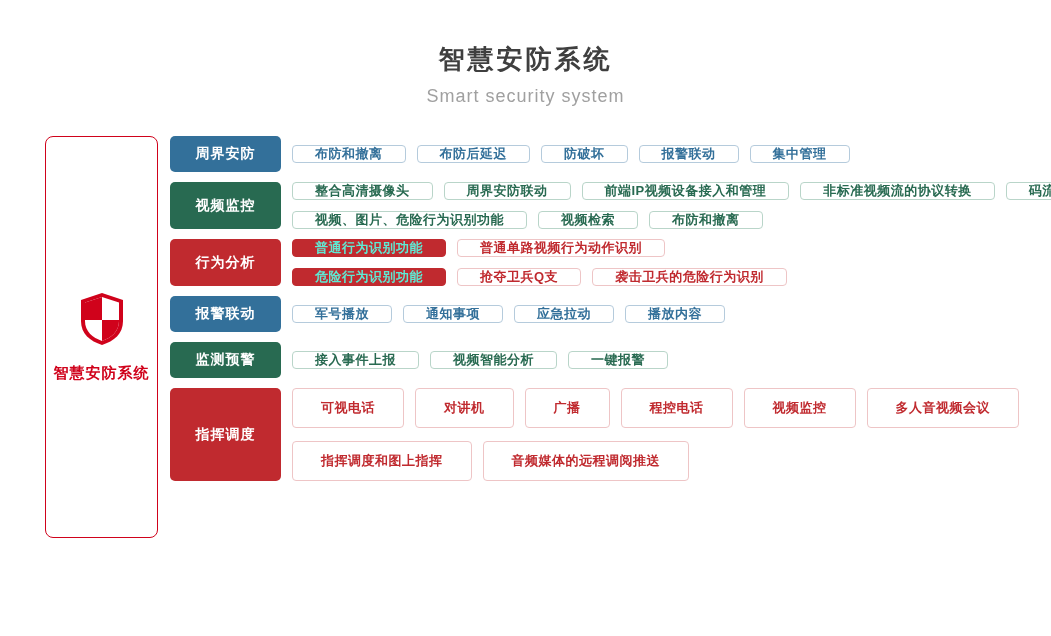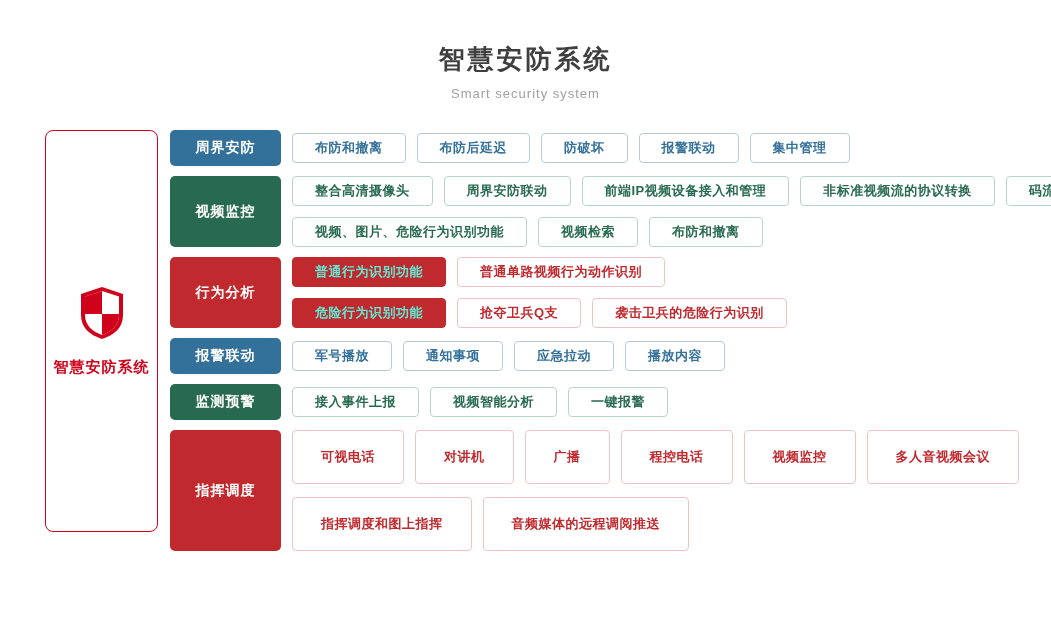--- a/index.html
+++ b/index.html
@@ -10,49 +10,49 @@
     --ink:#3f3f3f; --muted:#a0a0a0;
   }
   *{box-sizing:border-box;}
   html,body{margin:0;padding:0;}
   body{
     width:1051px;height:636px;background:#ffffff;overflow:hidden;
     font-family:"Liberation Sans","DejaVu Sans",sans-serif;
   }
   .header{text-align:center;padding-top:42px;}
   .title{font-size:26px;font-weight:bold;color:var(--ink);letter-spacing:3px;}
-  .subtitle{font-size:13px;color:var(--muted);margin-top:9px;letter-spacing:1px;}
+  .subtitle{font-size:18px;color:var(--muted);margin-top:9px;letter-spacing:1px;}
   .main{display:flex;align-items:flex-start;margin:29px 0 0 45px;}
   .legend{
     width:113px;height:402px;border:1px solid var(--brand-red);border-radius:8px;
     display:flex;flex-direction:column;align-items:center;justify-content:center;gap:14px;
     background:#fff;flex:0 0 auto;
   }
   .legend-label{color:var(--brand-red);font-weight:bold;font-size:15px;letter-spacing:1px;}
   .sections{display:flex;flex-direction:column;gap:10px;margin-left:12px;}
   .section{display:flex;align-items:stretch;}
   .cat{
     width:111px;min-height:36px;border-radius:5px;color:#fff;font-weight:bold;font-size:14px;
     display:flex;align-items:center;justify-content:center;letter-spacing:1px;flex:0 0 auto;
   }
   .rows{display:flex;flex-direction:column;justify-content:center;gap:11px;margin-left:11px;}
   .row{display:flex;gap:11px;}
   .item{
-    height:16px;padding:14px 22px;border:1px solid;border-radius:4px;background:#fff;
+    height:16px;padding:8px 22px;border:1px solid;border-radius:4px;background:#fff;
     display:flex;align-items:center;justify-content:center;
     font-size:13px;font-weight:bold;white-space:nowrap;letter-spacing:0.5px;
   }
   .blue .cat{background:var(--blue);}
   .blue .item{color:var(--blue);border-color:var(--blue-border);}
   .green .cat{background:var(--green);}
   .green .item{color:var(--green);border-color:var(--green-border);}
   .red .cat{background:var(--red);}
   .red .item{color:var(--red-text);border-color:var(--red-border);}
   .red .item.solid{background:var(--red);color:#5eead4;border-color:var(--red);}
-  .tall .item{height:54px;padding:0 28px;}
+  .tall .item{height:40px;padding:0 28px;}
   .tall .rows{gap:13px;}
 </style>
 </head>
 <body>
 
 <div class="header">
   <div class="title">智慧安防系统</div>
   <div class="subtitle">Smart security system</div>
 </div>
 

